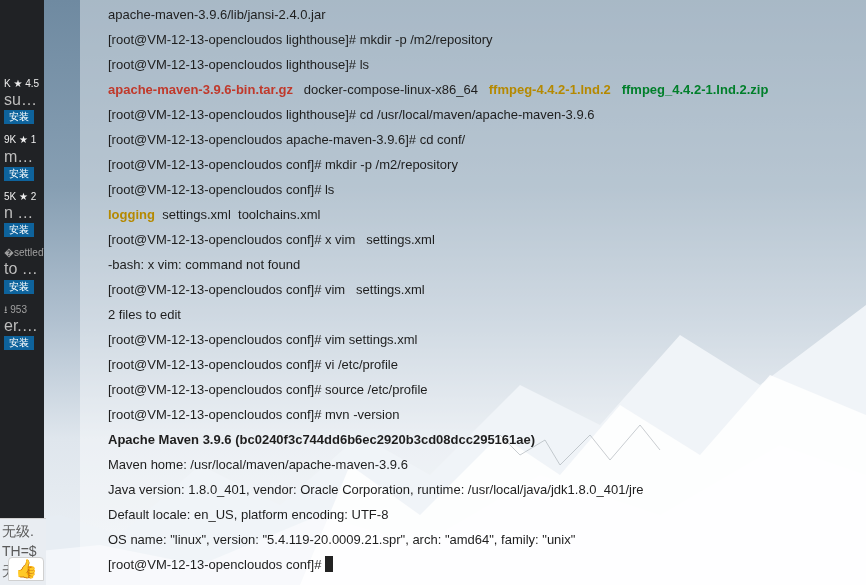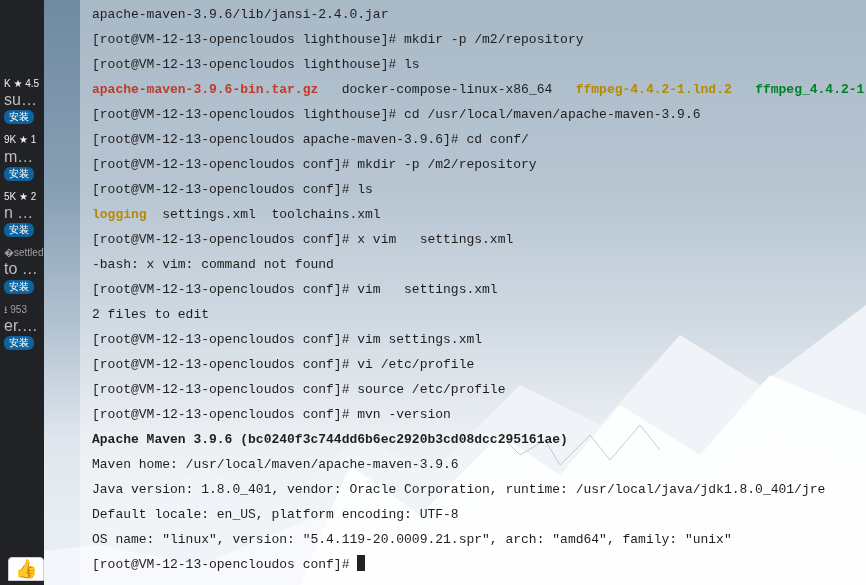--- a/index.html
+++ b/index.html
@@ -54,21 +54,21 @@
     display: block;
     overflow: hidden;
     text-overflow: ellipsis;
   }
   .sidebar .badge {
     display: inline-block;
     background: #0e639c;
     color: #fff;
     font-size: 10px;
     padding: 1px 5px;
-    border-radius: 6px;
+    border-radius: 0;
     margin-top: 1px;
   }
   .sidebar .gray-badge {
     display: inline-block;
     color: #a0a0a0;
     font-size: 10px;
   }
 
   
   .bottom-left {
@@ -98,25 +98,25 @@
   }
 
   
   .terminal {
     position: absolute;
     left: 80px;
     top: 0;
     width: 786px;
     height: 585px;
     background: rgba(255,255,255,0.40);
-    font-family: Liberation Mono, monospace;
+    font-family: Liberation Sans, sans-serif;
     font-size: 13px;
     color: #1e1e1e;
     line-height: 25px;
-    padding: 2px 10px 0 12px;
+    padding: 2px 10px 0 28px;
     box-sizing: border-box;
     white-space: pre;
   }
   .terminal .line { min-height: 25px; }
   .red   { color: #c0392b; font-weight: bold; }
   .yellow{ color: #b58900; font-weight: bold; text-align: right; }
   .green { color: #007f2a; font-weight: bold; }
   .dir   { color: #b58900; font-weight: bold; }
   .cursor{
     display: inline-block;
@@ -161,17 +161,22 @@
       <span class="name">to a ...</span>
       <span class="badge">安装</span>
     </div>
     <div class="item">
       <span class="gray-badge">⭳ 953</span>
       <span class="name">er. It ...</span>
       <span class="badge">安装</span>
     </div>
   </div>
 
+  <div class="bottom-left">
+    <div>无级.</div>
+    <div>TH=$</div>
+    <div>无级.</div>
+  </div>
   <div class="thumb">👍</div>
 
   <div class="terminal" id="terminal"><div class="line"><span>apache-maven-3.9.6/lib/jansi-2.4.0.jar</span></div><div class="line"><span>[root@VM-12-13-opencloudos lighthouse]# mkdir -p /m2/repository</span></div><div class="line"><span>[root@VM-12-13-opencloudos lighthouse]# ls</span></div><div class="line"><span class="red">apache-maven-3.9.6-bin.tar.gz</span><span>   docker-compose-linux-x86_64   </span><span class="yellow">ffmpeg-4.4.2-1.lnd.2</span><span>   </span><span class="green">ffmpeg_4.4.2-1.lnd.2.zip</span></div><div class="line"><span>[root@VM-12-13-opencloudos lighthouse]# cd /usr/local/maven/apache-maven-3.9.6</span></div><div class="line"><span>[root@VM-12-13-opencloudos apache-maven-3.9.6]# cd conf/</span></div><div class="line"><span>[root@VM-12-13-opencloudos conf]# mkdir -p /m2/repository</span></div><div class="line"><span>[root@VM-12-13-opencloudos conf]# ls</span></div><div class="line"><span class="dir">logging</span><span>  settings.xml  toolchains.xml</span></div><div class="line"><span>[root@VM-12-13-opencloudos conf]# x vim   settings.xml</span></div><div class="line"><span>-bash: x vim: command not found</span></div><div class="line"><span>[root@VM-12-13-opencloudos conf]# vim   settings.xml</span></div><div class="line"><span>2 files to edit</span></div><div class="line"><span>[root@VM-12-13-opencloudos conf]# vim settings.xml</span></div><div class="line"><span>[root@VM-12-13-opencloudos conf]# vi /etc/profile</span></div><div class="line"><span>[root@VM-12-13-opencloudos conf]# source /etc/profile</span></div><div class="line"><span>[root@VM-12-13-opencloudos conf]# mvn -version</span></div><div class="line"><span class="bold">Apache Maven 3.9.6 (bc0240f3c744dd6b6ec2920b3cd08dcc295161ae)</span></div><div class="line"><span>Maven home: /usr/local/maven/apache-maven-3.9.6</span></div><div class="line"><span>Java version: 1.8.0_401, vendor: Oracle Corporation, runtime: /usr/local/java/jdk1.8.0_401/jre</span></div><div class="line"><span>Default locale: en_US, platform encoding: UTF-8</span></div><div class="line"><span>OS name: "linux", version: "5.4.119-20.0009.21.spr", arch: "amd64", family: "unix"</span></div><div class="line"><span>[root@VM-12-13-opencloudos conf]# </span><span class="cursor"></span></div></div>
 
 </div>
 
 </body></html>

